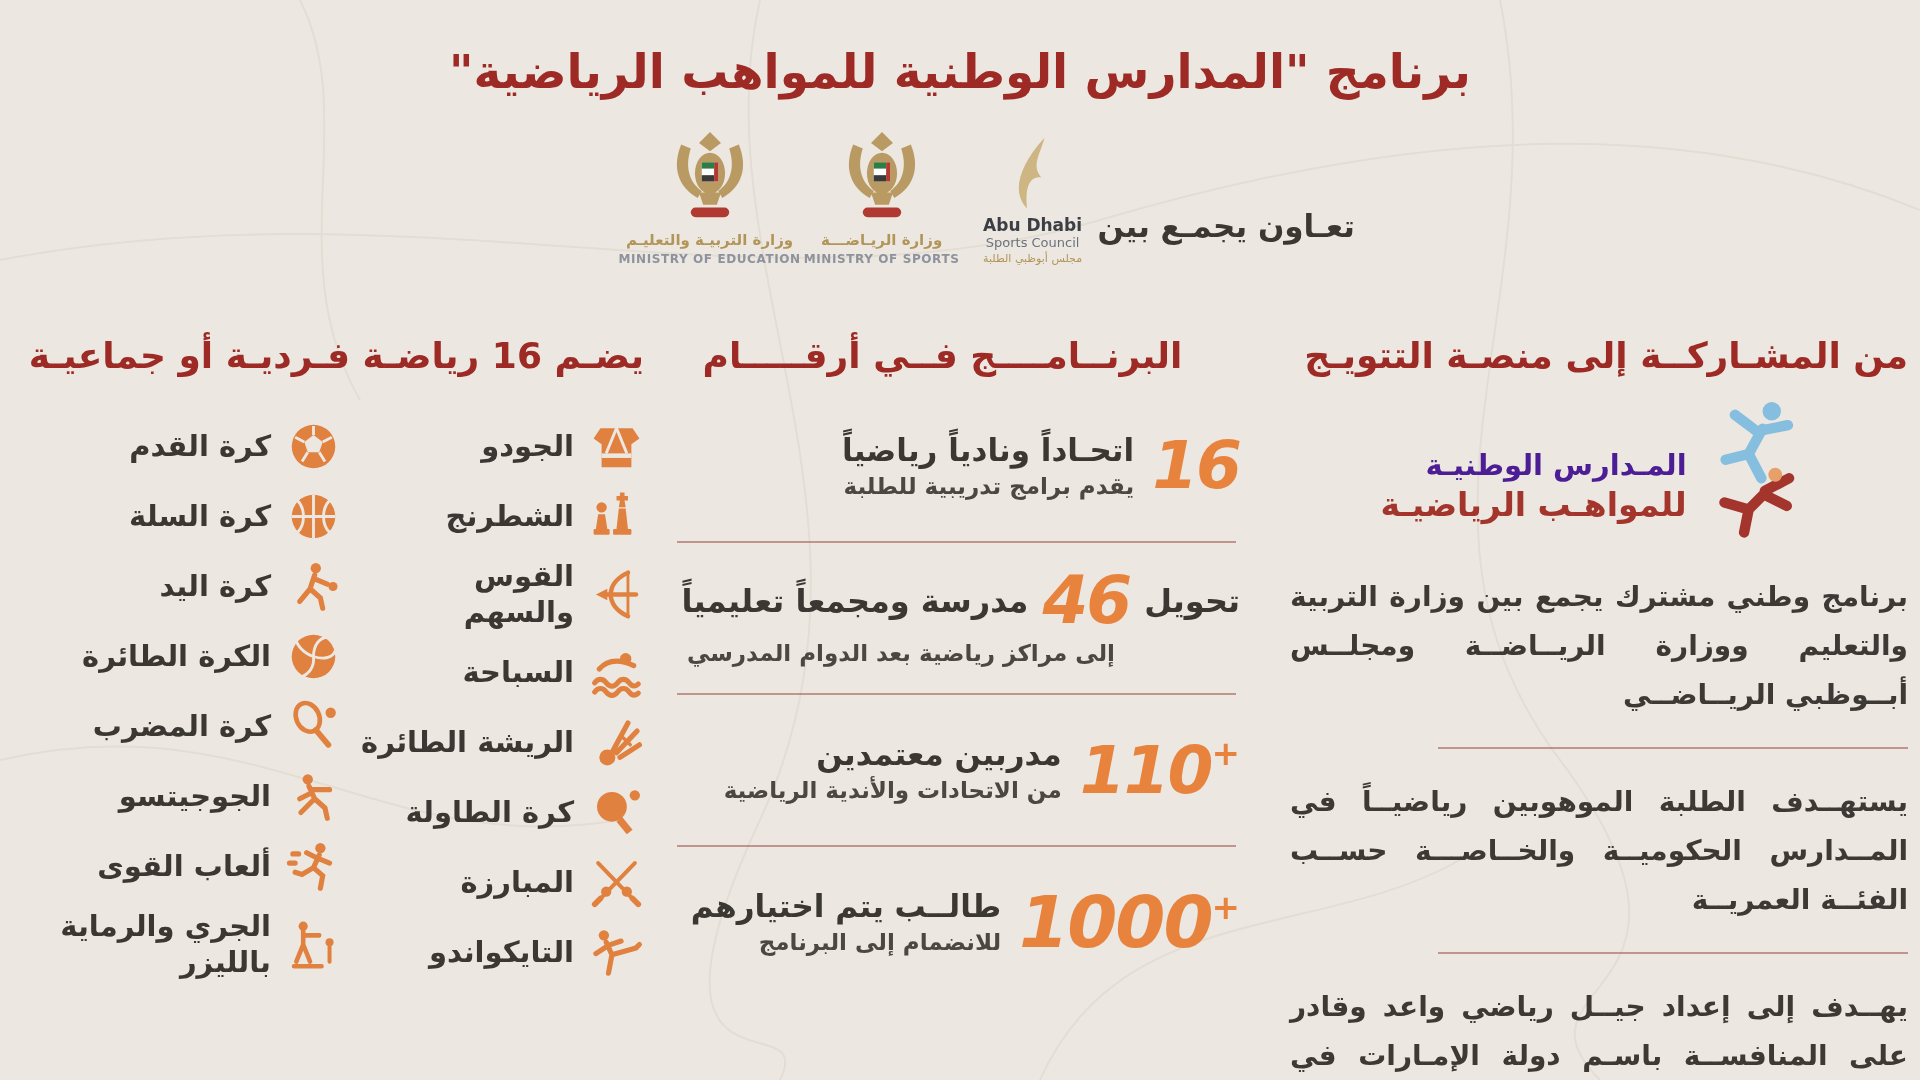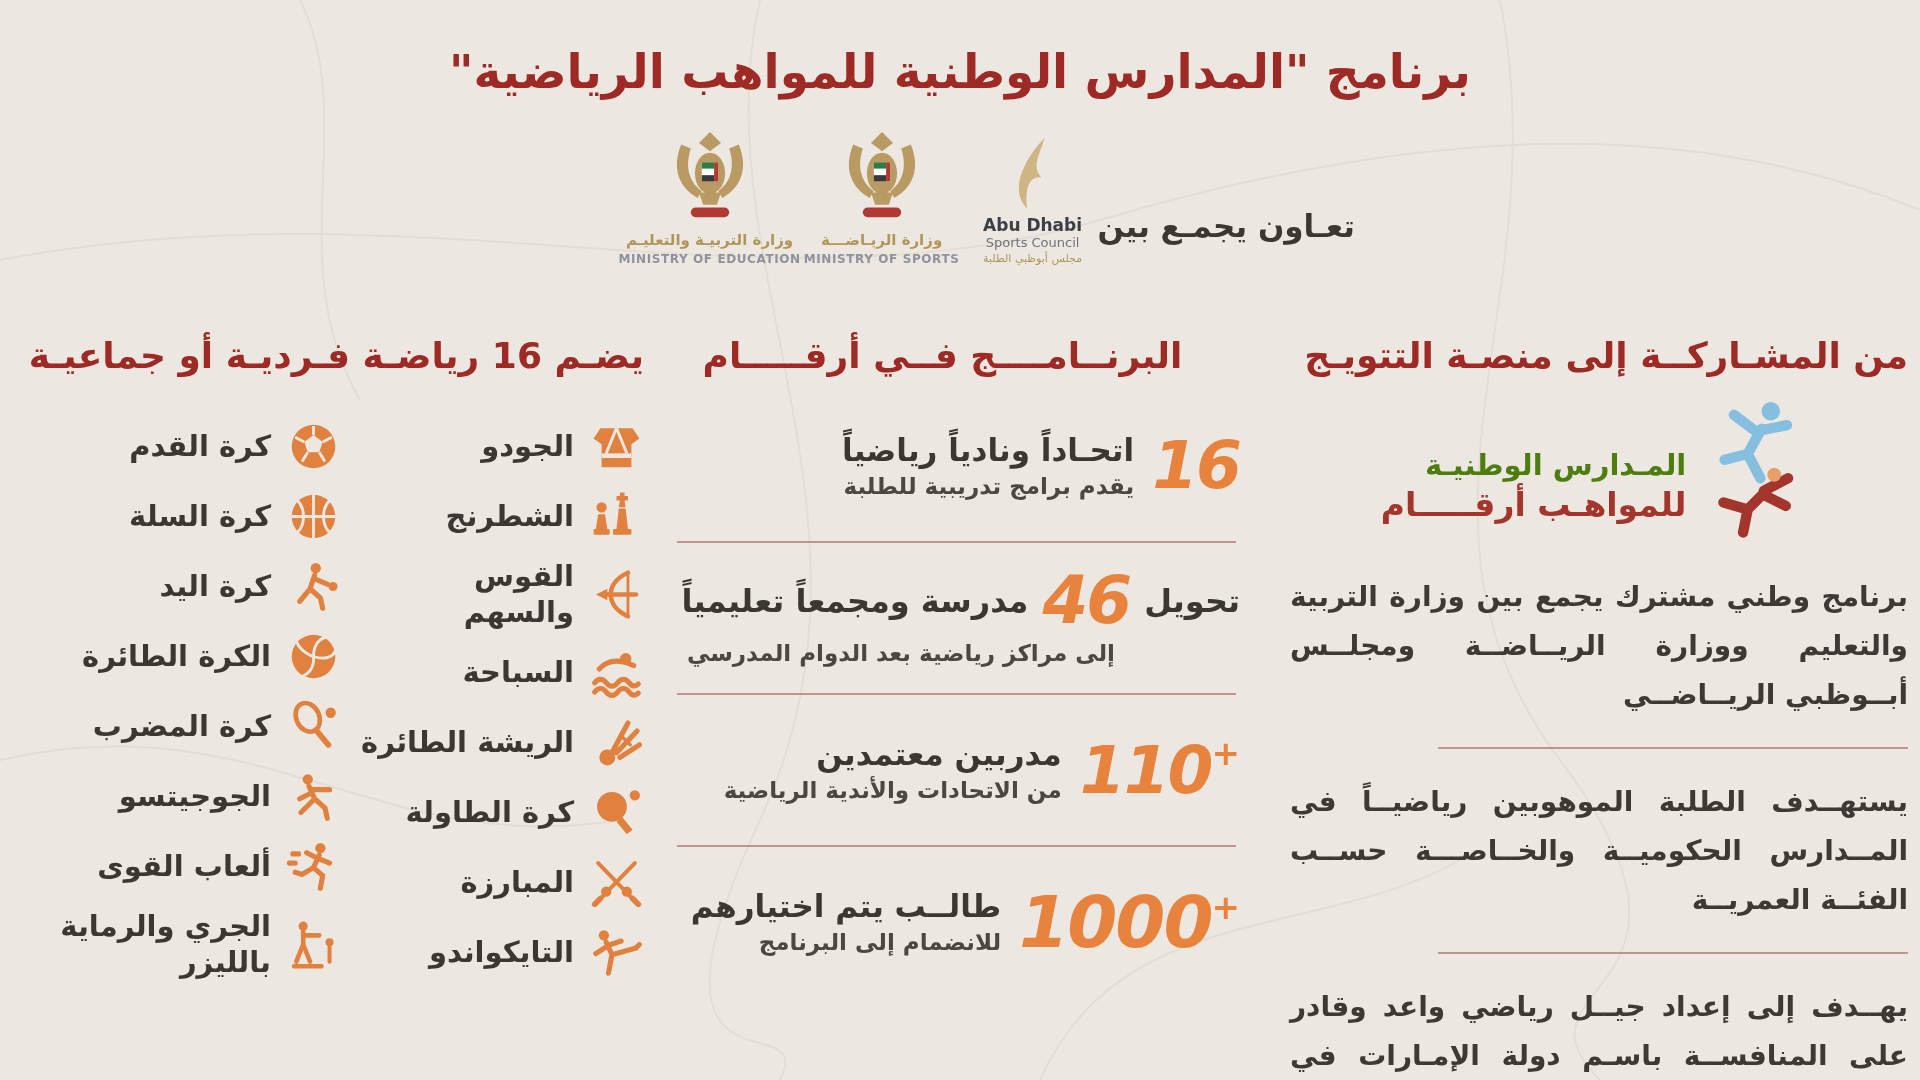--- a/index.html
+++ b/index.html
@@ -57,21 +57,21 @@
   .stat-prefix{font-size:32px;font-weight:bold;color:#3b3733;white-space:nowrap;}
   .stat-sub.indent{margin-right:125px;margin-top:6px;}
   .numbers .rule{width:94%;margin:23px 4px 23px auto;}
 
   
   .journey{position:absolute;left:1290px;top:335px;width:618px;}
   .journey .col-title{text-align:right;}
   .plogo{display:flex;align-items:center;justify-content:center;gap:4px;margin:18px 0 14px;}
   .plogo svg{height:150px;}
   .plogo-text{text-align:right;margin-top:34px;}
-  .plogo-l1{color:#4d7c0f;font-size:29px;font-weight:bold;line-height:1.3;}
+  .plogo-l1{color:#4c1d95;font-size:29px;font-weight:bold;line-height:1.3;}
   .plogo-l2{color:#a3352c;font-size:33px;font-weight:bold;line-height:1.25;}
   .jp{font-size:28px;font-weight:bold;color:#3d3935;line-height:1.75;text-align:justify;}
   .journey .rule{width:76%;margin:27px 0 27px auto;}
 </style>
 </head>
 <body>
 
 <div class="canvas">
 
   <svg class="texture" viewBox="0 0 1920 1080" fill="none" stroke="#dcd5c8" stroke-width="2" opacity=".55">
@@ -145,21 +145,21 @@
           <path d="M62 30L50 52M58 33L38 18M64 31L84 27M50 52L30 57M50 52L61 73"></path>
         </g>
         <circle cx="70" cy="15" r="8" fill="#85bede"></circle>
         <g stroke="#a3352c" stroke-width="9" stroke-linecap="round" fill="none">
           <path d="M66 84L50 100M63 87L83 97M64 84L85 73M50 100L29 94M50 100L46 120"></path>
         </g>
         <circle cx="73" cy="70" r="6" fill="#e8a06a"></circle>
       </svg>
       <div class="plogo-text">
         <div class="plogo-l1">المـدارس الوطنيـة</div>
-        <div class="plogo-l2">للمواهـب أرقـــــام</div>
+        <div class="plogo-l2">للمواهـب الرياضيـة</div>
       </div>
     </div>
 
     <p class="jp">برنامج وطني مشترك يجمع بين وزارة التربية والتعليم ووزارة الريــاضــة ومجلــس أبــوظبي الريــاضــي</p>
     <div class="rule"></div>
     <p class="jp">يستهــدف الطلبة الموهوبين رياضيــاً في المــدارس الحكوميــة والخــاصـــة حســب الفئــة العمريــة</p>
     <div class="rule"></div>
     <p class="jp">يهــدف إلى إعداد جيــل رياضي واعد وقادر على المنافســة باسـم دولة الإمـارات في البطـولات الإقليميـة والعالميـة</p>
   </section>
 

